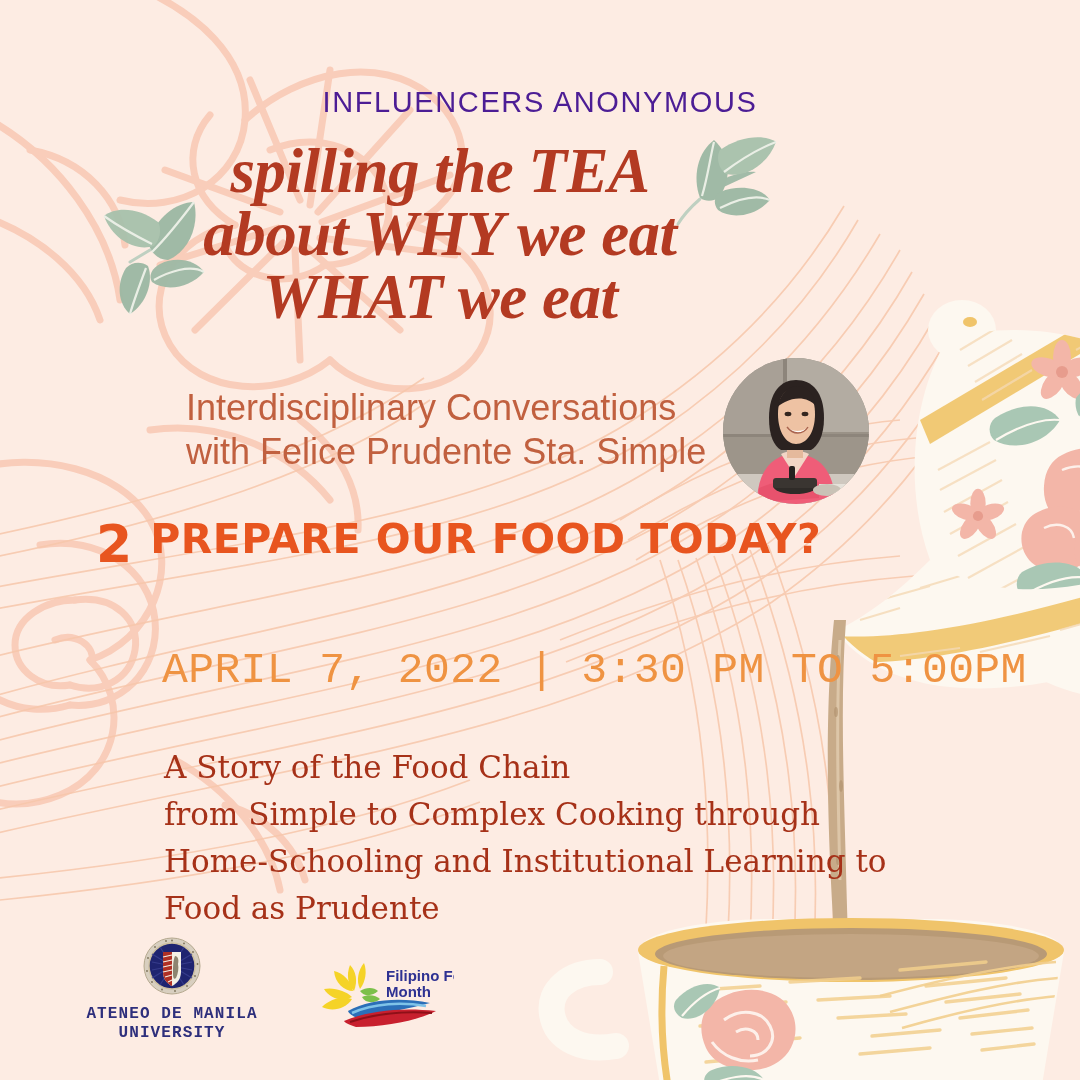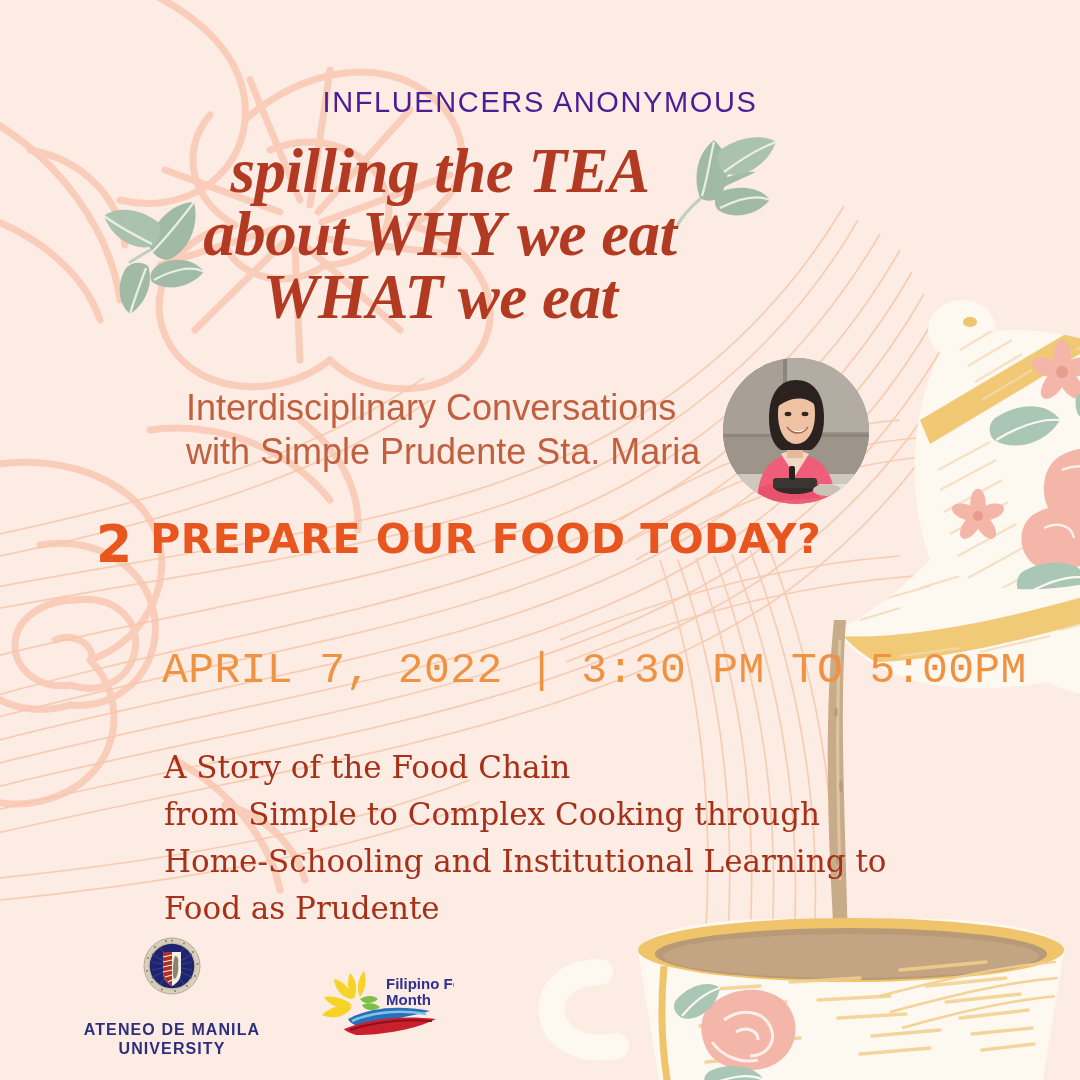--- a/index.html
+++ b/index.html
@@ -141,27 +141,27 @@
     position: absolute;
     left: 72px;
     top: 936px;
     display: flex;
     align-items: center;
     gap: 32px;
     z-index: 11;
   }
   .logo-ateneo { width: 200px; text-align: center; }
   .logo-ateneo-name {
-    font-family: Liberation Sans, sans-serif;
+    font-family: Liberation Mono, monospace;
     font-size: 16px;
     font-weight: 700;
     color: #2e2f7c;
     letter-spacing: 1.1px;
     line-height: 1.18;
-    margin-top: 19px;
+    margin-top: 3px;
   }
   .logo-ateneo-name span { display: block; }
   .logo-ffm { width: 148px; }
 </style>
 </head>
 <body>
 
 <div id="poster">
 
   <svg class="layer" id="bg-roses-outline" viewBox="0 0 1080 1080" preserveAspectRatio="none">
@@ -463,21 +463,21 @@
     <div class="eyebrow">INFLUENCERS ANONYMOUS</div>
 
     <div class="headline">
       <span class="hl-line">spilling the TEA</span>
       <span class="hl-line">about WHY we eat</span>
       <span class="hl-line">WHAT we eat</span>
     </div>
 
     <div class="subtitle">
       <span class="st-line">Interdisciplinary Conversations</span>
-      <span class="st-line">with Simple Prudente Sta. Maria</span>
+      <span class="st-line">with Felice Prudente Sta. Simple</span>
     </div>
 
     <div class="speaker-photo">
       <svg viewBox="0 0 146 146" width="146" height="146">
         <rect x="0" y="0" width="146" height="146" fill="#9a9287"></rect>
 
         <rect x="0" y="0" width="62" height="78" fill="#a8a096"></rect>
         <rect x="62" y="0" width="84" height="74" fill="#b3aca2"></rect>
         <rect x="0" y="78" width="146" height="40" fill="#9d958a"></rect>
         <rect x="60" y="0" width="4" height="76" fill="#8d857b"></rect>

